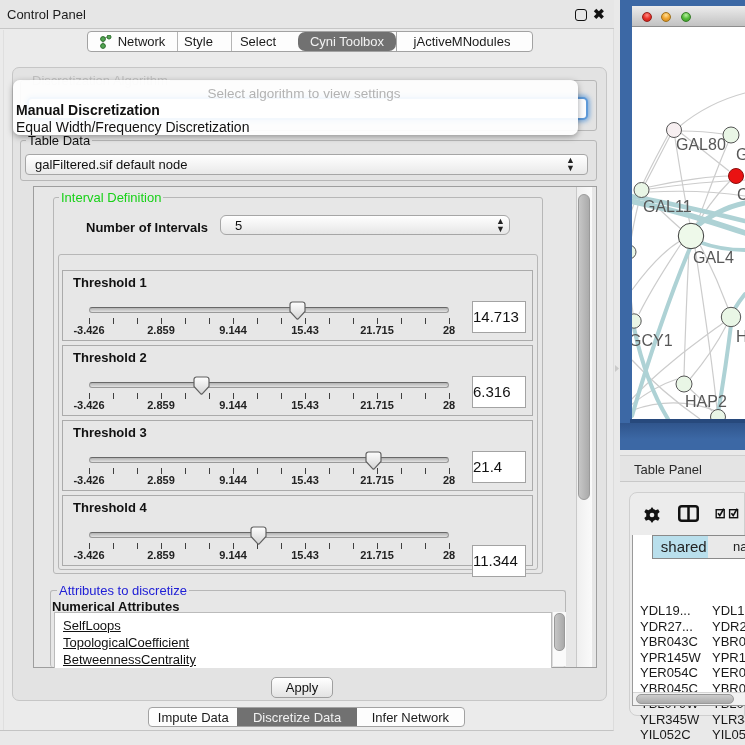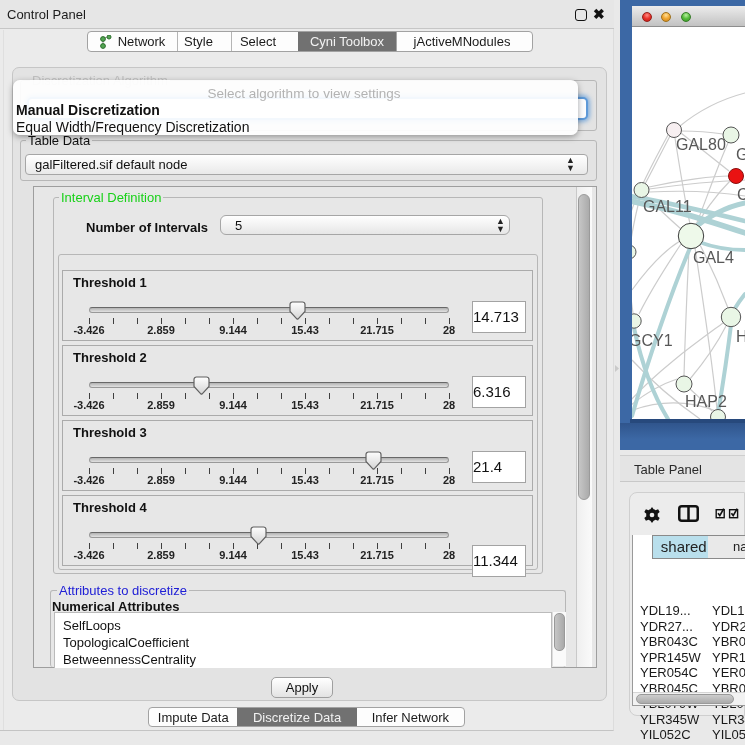--- a/index.html
+++ b/index.html
@@ -11,21 +11,21 @@
 .gtitle { position:absolute; font-size:13px; background:#e3e3e3; padding:0 2px; }
 .bold { font-weight:bold; }
 .seg { display:flex; align-items:center; justify-content:center; font-size:13px; color:#1a1a1a; height:100%; }
 .segdark { background:#717171; color:#f2f2f2; }
 .ticklbl { position:absolute; font-size:11px; font-weight:bold; color:#222; transform:translateX(-50%); white-space:nowrap; }
 .tick { position:absolute; width:1px; height:6px; background:#3f3f3f; }
 .vbox { position:absolute; width:54px; height:32px; background:#fff; border:1px solid #a3a3a3; font-size:15px; color:#111; text-align:left; padding-right:5px; line-height:30px; }
 .thr { position:absolute; left:62px; width:471px; height:71px; border:1px solid #ababab; background:#e7e7e7; }
 .thrlbl { position:absolute; left:10px; top:4px; font-size:13px; font-weight:bold; color:#111; }
 .track { position:absolute; left:26px; top:36px; width:360px; height:6px; border:1px solid #999; border-top-color:#686868; border-radius:3px; background:linear-gradient(#b2b2b2,#e2e2e2); }
-.listitem { font-size:13px; color:#111; height:17px; line-height:17px; padding-left:8px; white-space:nowrap; }
+.listitem { font-size:13px; color:#111; height:17px; line-height:17px; padding-left:8px; white-space:nowrap;text-decoration:underline; }
 .trow { position:absolute; font-size:13px; color:#1a1a1a; white-space:nowrap;margin-top:44px; }
 </style>
 </head>
 <body>
 <div id="root">
 
 <div class="abs" style="left:0;top:0;width:614px;height:731px;background:#ebebeb;border-right:1px solid #dcdcdc;border-bottom:1px solid #c4c4c4;"></div>
 <div class="abs" style="left:3px;top:30px;width:1px;height:700px;background:#dfdfdf;"></div>
 
 <div class="abs" style="left:0;top:0;width:614px;height:29px;background:#e6e6e6;border-bottom:1px solid #c6c6c6;"></div>
@@ -39,21 +39,21 @@
       <line x1="3" y1="3" x2="9" y2="2" stroke="#9a9a9a" stroke-width="1"></line>
       <line x1="3" y1="3" x2="3" y2="11" stroke="#9a9a9a" stroke-width="1"></line>
       <circle cx="9" cy="2" r="2" fill="#53a553" stroke="#2c6e2c"></circle>
       <circle cx="3" cy="4" r="2.4" fill="#53a553" stroke="#2c6e2c"></circle>
       <circle cx="3" cy="11" r="2.4" fill="#53a553" stroke="#2c6e2c"></circle>
     </svg>Network</div>
   <div style="width:1px;background:#b5b5b5;height:100%;"></div>
   <div class="seg" style="width:53px;padding-right:12px;text-align:center;">Style</div>
   <div style="width:1px;background:#b5b5b5;height:100%;"></div>
   <div class="seg" style="width:66px;padding-right:14px;">Select</div>
-  <div class="seg segdark" style="width:98px;">Cyni Toolbox</div>
+  <div class="seg segdark" style="width:98px;border-radius:7px;">Cyni Toolbox</div>
   <div class="seg" style="width:131px;border-left:1px solid #a6a6a6;">jActiveMNodules</div>
 </div>
 
 <div class="abs" style="left:12px;top:67px;width:595px;height:634px;background:#e3e3e3;border:1px solid #c6c6c6;border-radius:7px;"></div>
 
 <div class="gbox" style="left:20px;top:80px;width:577px;height:51px;"></div>
 <div class="gtitle" style="left:30px;top:73px;color:#c0c0c0;">Discretization Algorithm</div>
 
 <div class="abs" style="left:27px;top:97px;width:561px;height:23px;background:#fbfcfe;border:2px solid #5d99d8;border-radius:5px;box-shadow:0 0 4px 2px rgba(98,156,218,0.75);"></div>
 

